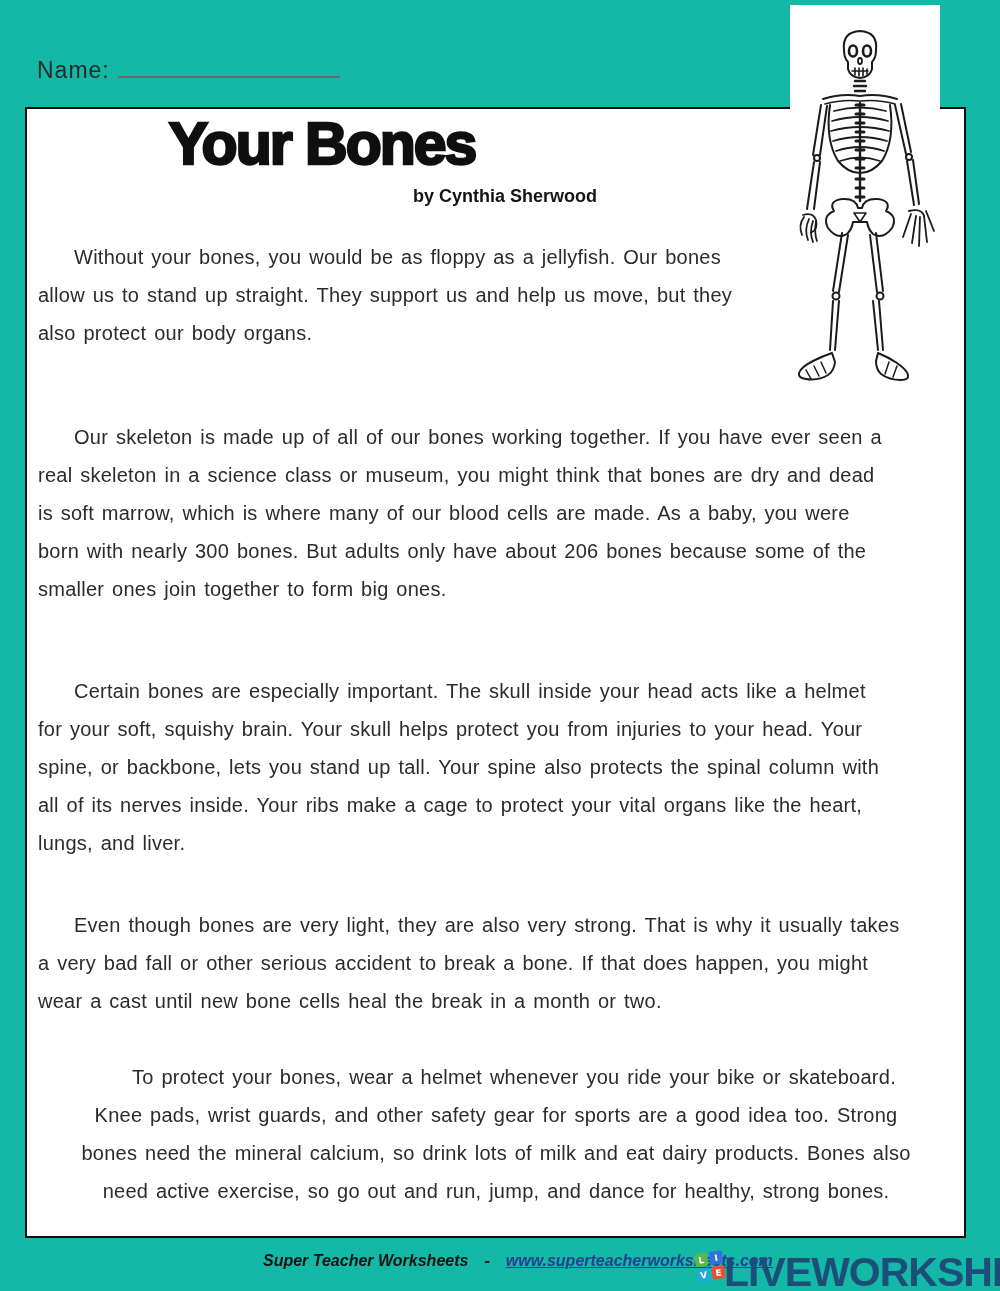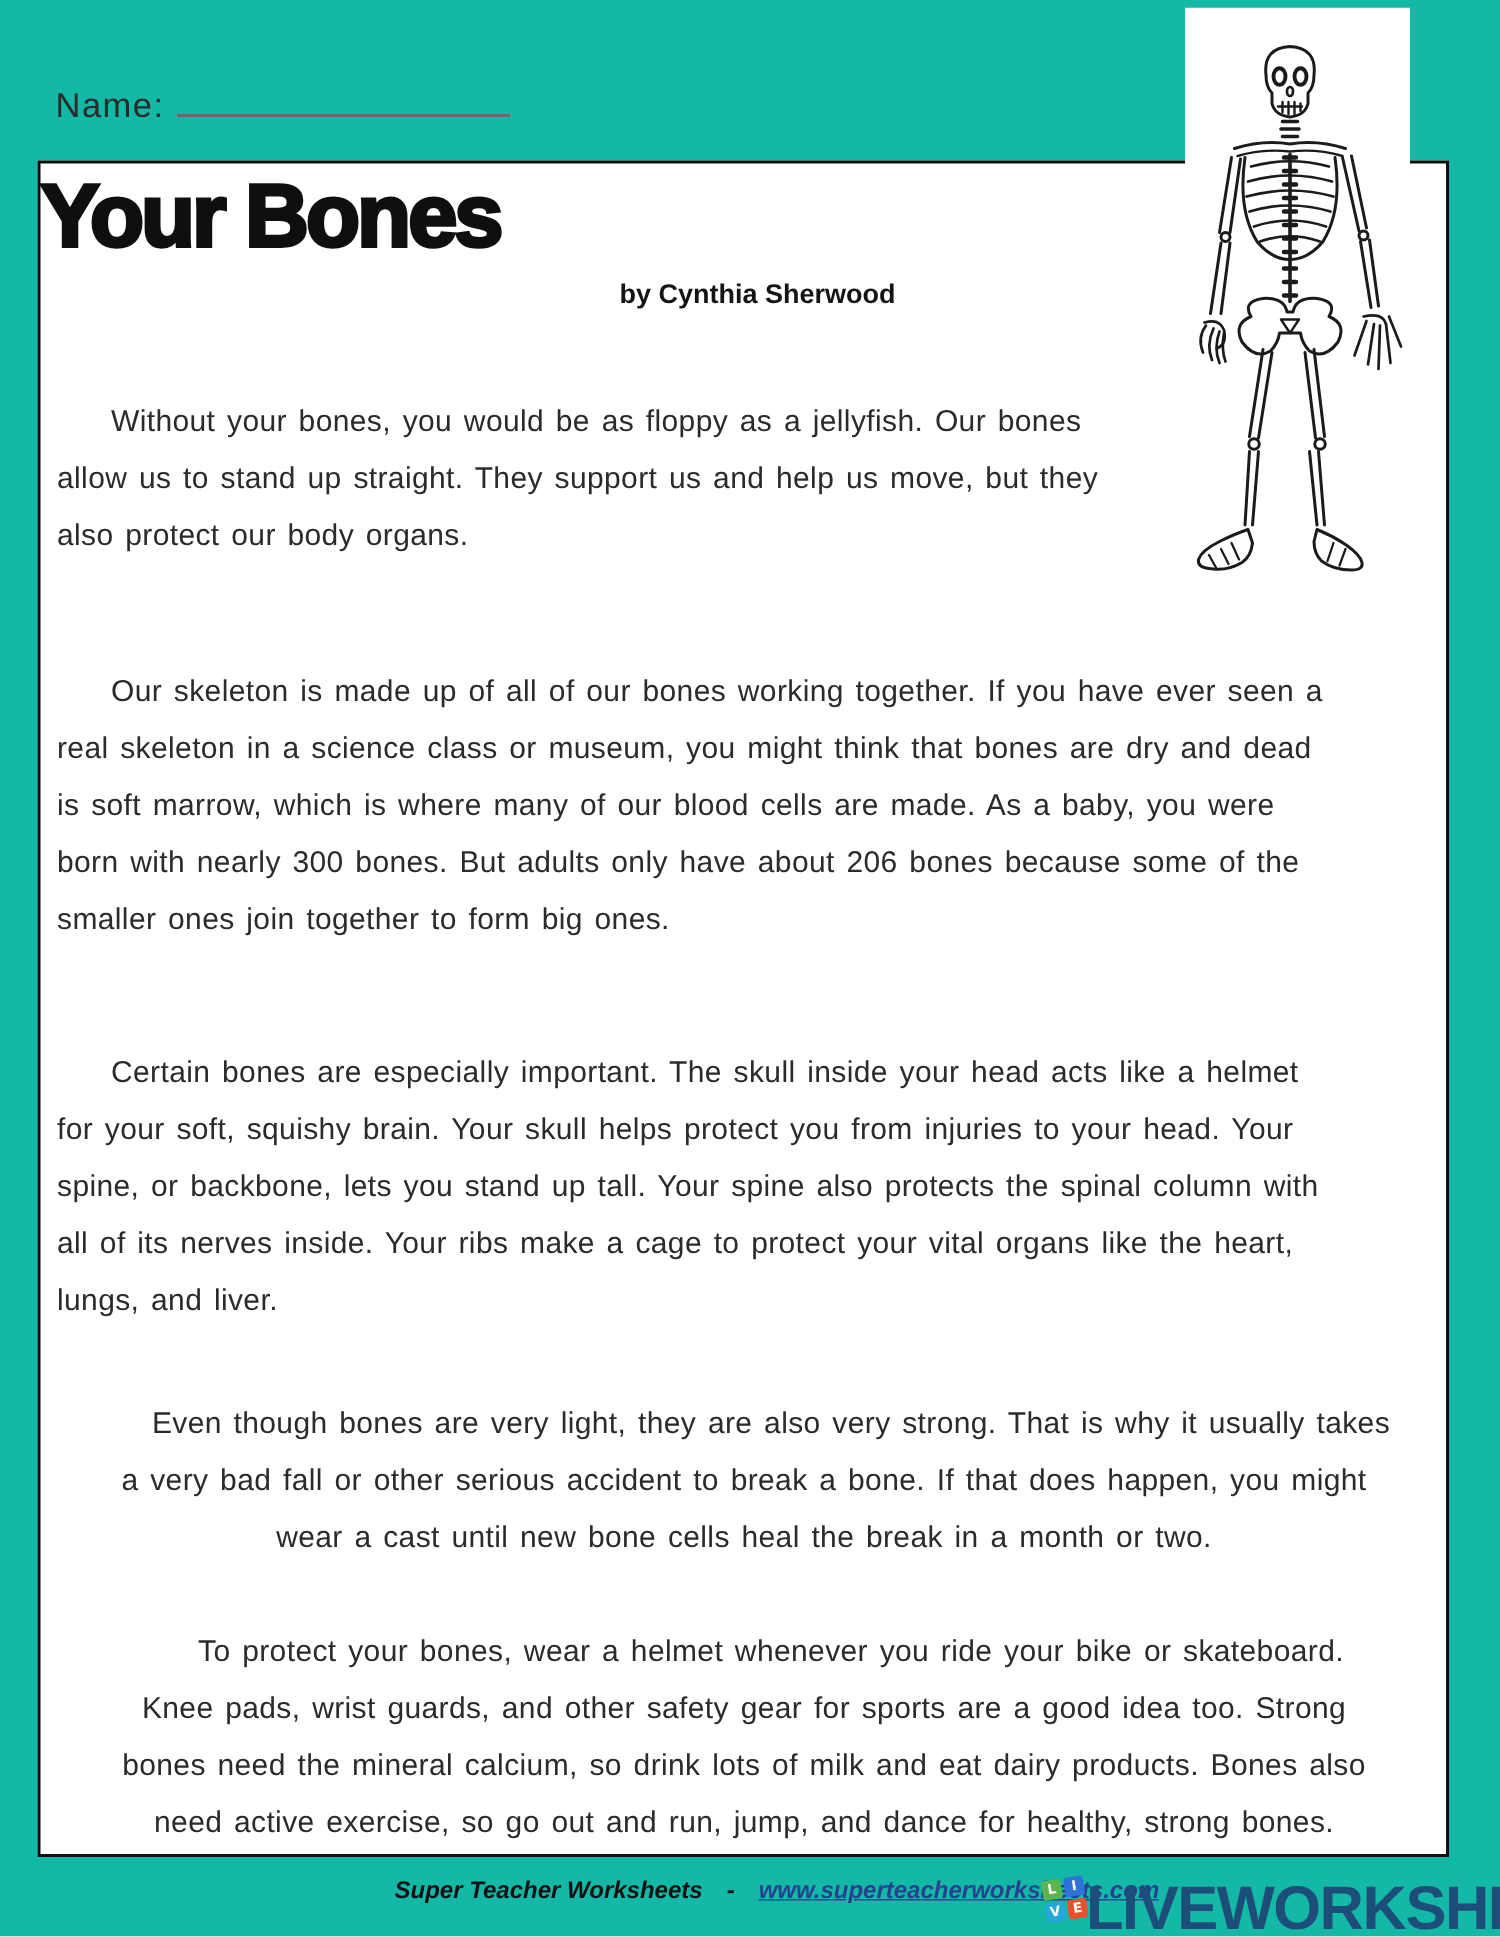--- a/index.html
+++ b/index.html
@@ -7,33 +7,33 @@
     position:relative;width:1000px;height:1291px;background:#14b8a6;
     font-family:"Liberation Sans",sans-serif;color:#232323;overflow:hidden;
   }
   
   .name-row{position:absolute;left:37px;top:54px;font-size:23px;letter-spacing:1px;color:#2a2a2a;}
   .name-blank{display:inline-block;width:222px;height:22px;border-bottom:2px solid #6a6a6a;margin-left:8px;vertical-align:baseline;}
   
   .panel{position:absolute;left:25px;top:107px;width:937px;height:1127px;border:2px solid #101010;background:#ffffff;}
   
   .title{
-    position:absolute;left:27px;top:112px;width:570px;
+    position:absolute;left:27px;top:112px;width:570px;text-align:center;
     font-size:59px;font-weight:bold;letter-spacing:-2px;color:#0f0f0f;
-    -webkit-text-stroke:2.5px #0f0f0f;line-height:64px;white-space:nowrap;
+    -webkit-text-stroke:2.5px #0f0f0f;line-height:64px;white-space:nowrap;padding-left:10px;
   }
   .byline{position:absolute;left:27px;top:186px;width:570px;text-align:right;font-size:18px;font-weight:bold;color:#141414;}
   
   .para{position:absolute;left:38px;width:916px;font-size:20px;color:#2b2b2b;letter-spacing:0.25px;word-spacing:2px;}
   .para .line{height:38px;line-height:38px;white-space:nowrap;overflow:visible;}
-  .para .line.first{padding-left:36px;margin-top:24px;}
+  .para .line.first{padding-left:36px;}
   .p1{top:238px;width:740px;}
   .p2{top:418px;}
   .p3{top:672px;}
-  .p4{top:906px;text-align:center;}
+  .p4{top:906px;}
   .p5{top:1058px;text-align:center;}
   
   .skeleton-wrap{position:absolute;left:790px;top:5px;width:150px;height:380px;}
   
   .footer-credit{position:absolute;left:263px;top:1252px;font-size:16px;font-weight:bold;font-style:italic;color:#121212;white-space:nowrap;}
   .footer-credit .sep{margin:0 16px;}
   .footer-link{color:#26418f;text-decoration:underline;}
   .lw-logo{position:absolute;left:696px;top:1248px;width:300px;height:42px;z-index:5;}
   .lw-tiles{position:absolute;left:0;top:4px;width:30px;height:30px;transform:rotate(-9deg);display:grid;grid-template-columns:13px 13px;grid-template-rows:13px 13px;gap:2px;}
   .lw-tile{border-radius:2px;color:#ffffff;font-size:9px;font-weight:bold;display:flex;align-items:center;justify-content:center;font-family:"DejaVu Sans",sans-serif;}

